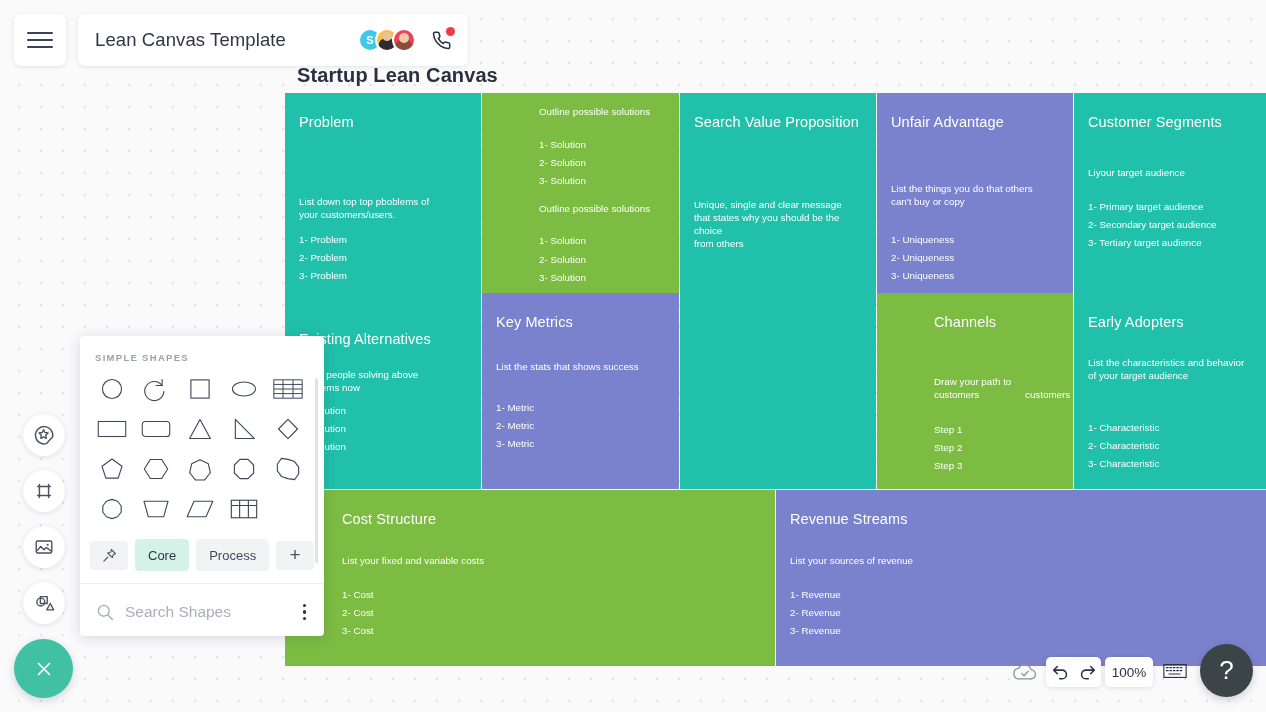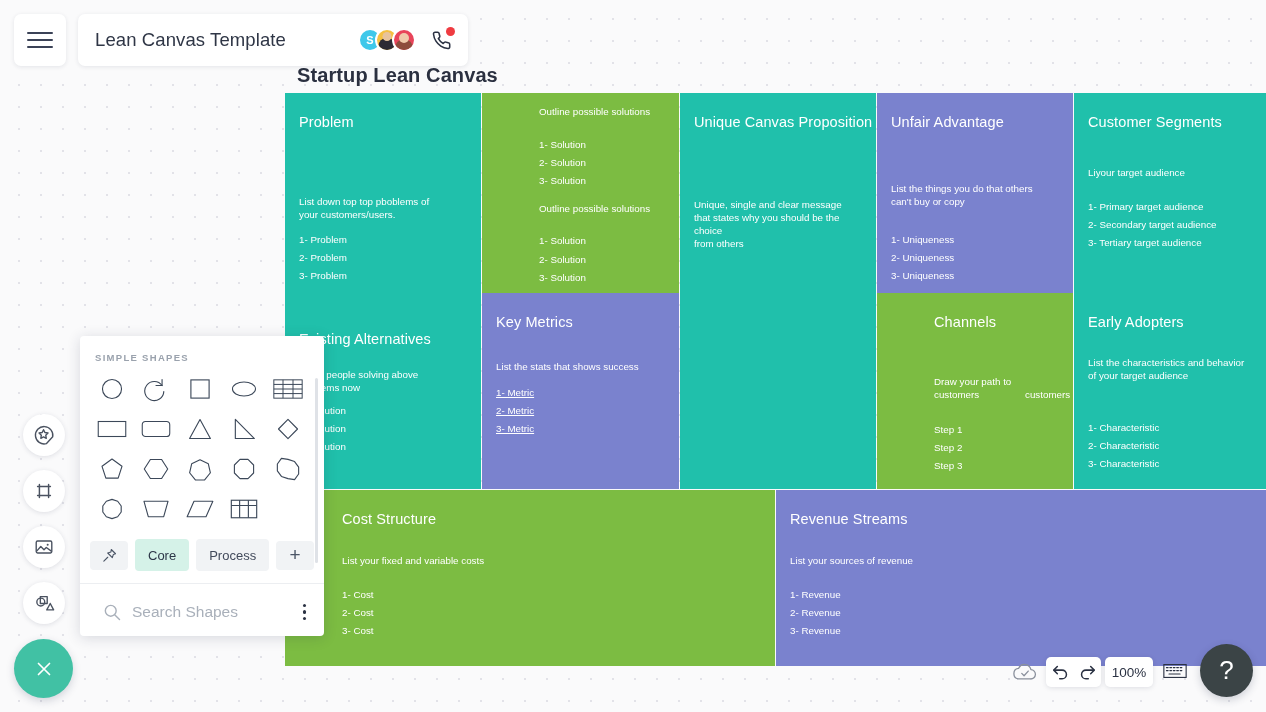--- a/index.html
+++ b/index.html
@@ -159,21 +159,21 @@
     display: flex; align-items: center; justify-content: center;
     font-size: 13px; color: #424a5b; padding: 16px 13px;
   }
   .tab.pin { width: 38px; padding: 0; }
   .tab.active { background: #d5f2e8; color: #2c3647; }
   .tab.plus { width: 38px; padding: 0; font-size: 19px; color: #4b5566; }
   .panel-divider {
     margin-top: 12px; height: 1px; background: #eceef1;
   }
   .search-row {
-    display: flex; align-items: center; height: 56px; padding: 0 14px 0 22px;
+    display: flex; align-items: center; height: 56px; padding: 0 14px 0 15px;
   }
   .search-text {
     font-size: 15.5px; color: #a9b0ba; margin-left: 10px; flex: 1;
   }
   .kebab { display: flex; flex-direction: column; gap: 3px; padding: 4px; }
   .kebab i { width: 3.5px; height: 3.5px; border-radius: 50%; background: #2b3243; display:block; }
 
   
   .cloud-ico { position: absolute; left: 1012px; top: 661px; }
   .pill {
@@ -258,29 +258,29 @@
       <div class="items" style="margin-top:17px;">
         <div>1- Solution</div>
         <div>2- Solution</div>
         <div>3- Solution</div>
       </div>
     </div>
 
     <div class="cell purple" style="left:197px; top:200px; width:197px; height:196px;">
       <h3>Key Metrics</h3>
       <div class="desc" style="margin-top:31px;">List the stats that shows success</div>
-      <div class="items" style="margin-top:10px;text-decoration:underline;">
+      <div class="items" style="margin-top:25px;">
         <div>1- Metric</div>
         <div>2- Metric</div>
         <div>3- Metric</div>
       </div>
     </div>
 
     <div class="cell teal" style="left:395px; top:0; width:196px; height:396px;">
-      <h3>Unique Canvas Proposition</h3>
+      <h3>Search Value Proposition</h3>
       <div class="desc" style="margin-top:69px;">Unique, single and clear message
 that states why you should be the choice
 from others</div>
     </div>
 
     <div class="cell purple" style="left:592px; top:0; width:196px; height:200px;">
       <h3>Unfair Advantage</h3>
       <div class="desc" style="margin-top:53px;">List the things you do that others
 can't buy or copy</div>
       <div class="items" style="margin-top:22px;">

